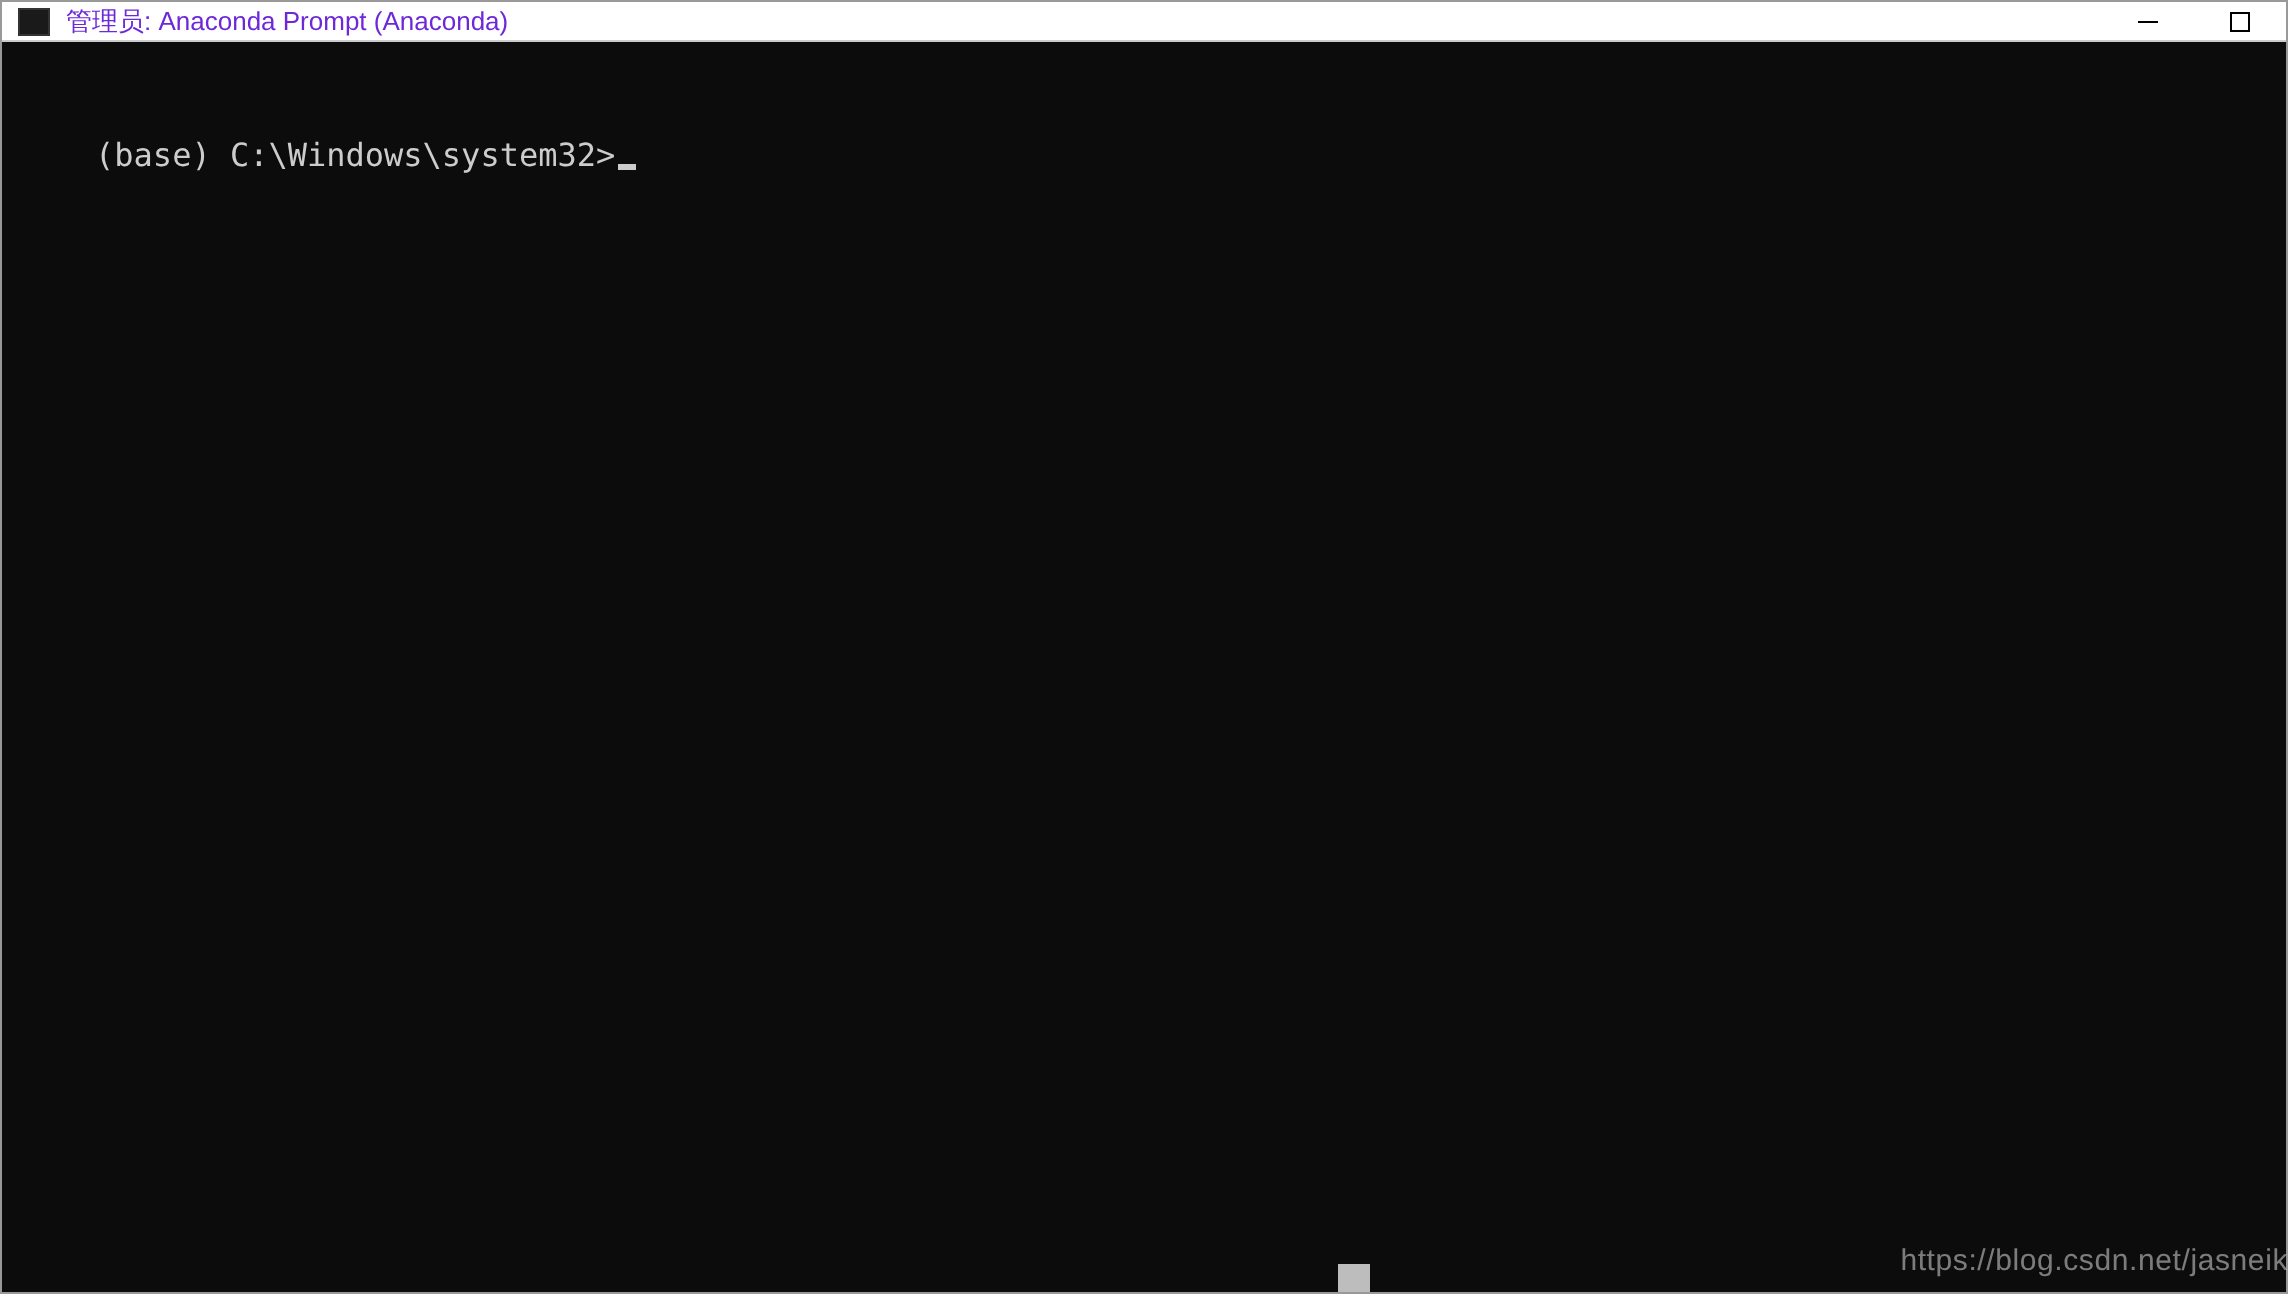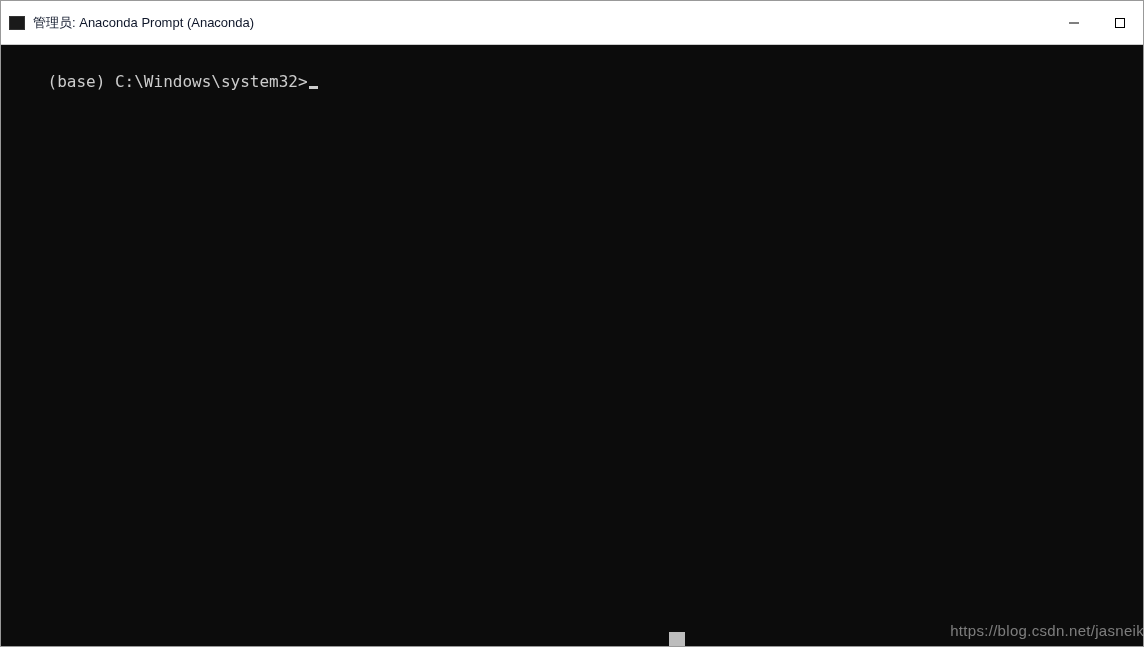--- a/index.html
+++ b/index.html
@@ -17,27 +17,27 @@
     }
     .window {
       width: 100%;
       height: 100%;
       border: 1px solid #999;
       display: flex;
       flex-direction: column;
       position: relative;
     }
     .titlebar {
-      height: 44px;
+      height: 20px;
       background: #ffffff;
       display: flex;
       align-items: center;
       padding-left: 8px;
       border-bottom: 1px solid #ccc;
-      color: #0f172a;
+      color: #6d28d9;
     }
     .titlebar-icon {
       width: 16px;
       height: 14px;
       background: #1a1a1a;
       margin-right: 8px;
       border: 1px solid #333;
       flex-shrink: 0;
     }
     .titlebar-text {
@@ -63,21 +63,21 @@
     .titlebar-btn svg {
       width: 10px;
       height: 10px;
     }
     .terminal {
       flex: 1;
       background: #0c0c0c;
       color: #cccccc;
       font-family: "Consolas", "NSimSun", "SimSun", monospace;
       font-size: 16px;
-      padding: 4px 8px 8px 8px;
+      padding: 24px 8px 8px 8px;
       position: relative;
       overflow: hidden;
       white-space: pre;
       line-height: 1.35;
     }
     .prompt-line {
       display: inline;
     }
     .cursor {
       display: inline-block;

